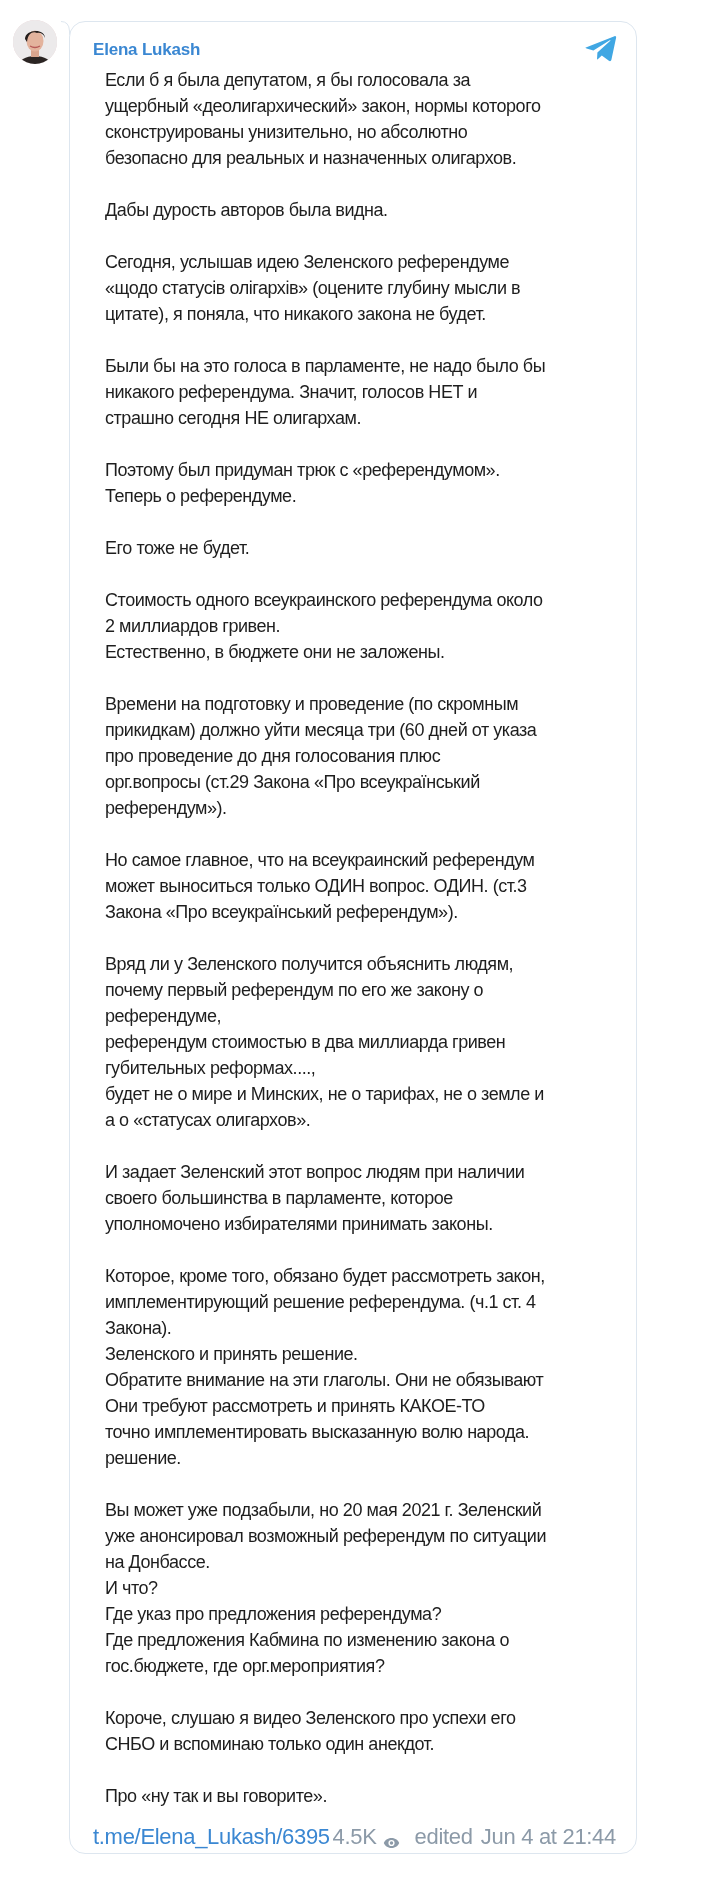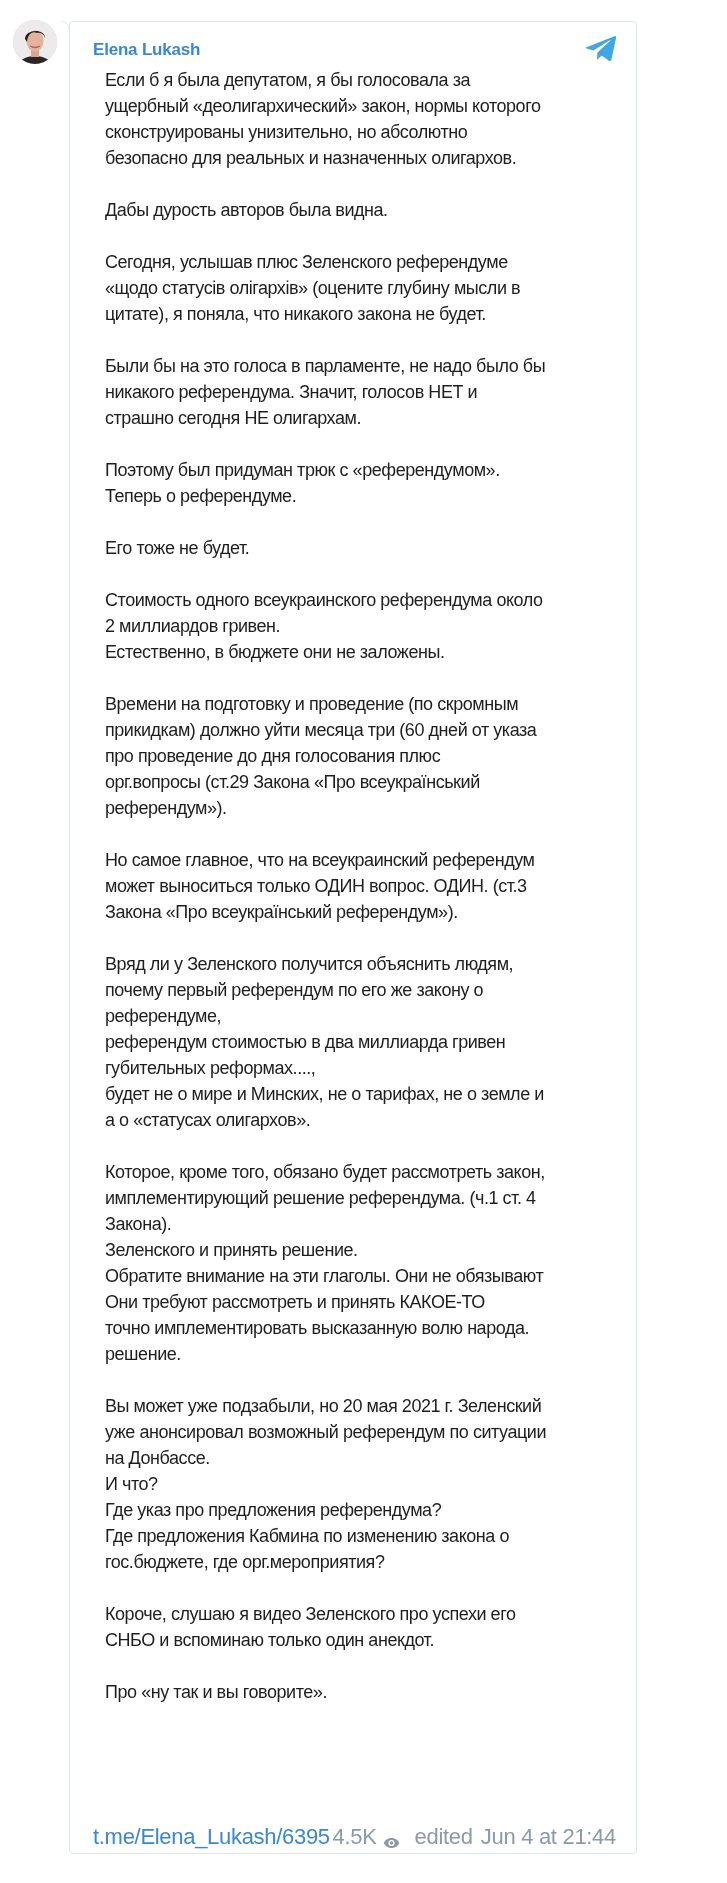--- a/index.html
+++ b/index.html
@@ -2,21 +2,21 @@
 <html><head>
 <meta charset="utf-8">
 <style>
   html, body { margin: 0; padding: 0; background: #ffffff; }
   body { width: 727px; height: 1883px; position: relative; overflow: hidden;
          font-family: "Liberation Sans", "DejaVu Sans", sans-serif; }
   .avatar { position: absolute; left: 13px; top: 20px; width: 44px; height: 44px;
             border-radius: 50%; overflow: hidden; background: #ecebec;
             box-shadow: 0 0 0 1px #f0d6d8 inset; }
   .card { position: absolute; left: 69px; top: 21px; width: 568px; height: 1833px;
-          box-sizing: border-box; border: 1px solid #dde6ef; border-radius: 4px;
+          box-sizing: border-box; border: 1px solid #dde6ef; border-radius: 16px;
           background: #fff; }
   .tail { position: absolute; left: 60px; top: 21px; width: 14px; height: 14px; }
   .tg-icon { position: absolute; right: 19px; top: 13px; width: 32px; height: 27px; }
   .title { position: absolute; left: 23px; top: 17px; font-size: 17px; font-weight: bold;
            color: #3a87d2; line-height: 22px; letter-spacing: -0.2px; white-space: nowrap; }
   .body { position: absolute; left: 23px; top: 45px; width: 530px; font-size: 18px;
           line-height: 26px; color: #1e1e1e; letter-spacing: -0.45px; }
   .para { margin: 0 0 26px 0; }
   .para:last-child { margin-bottom: 0; }
   .line { display: block; white-space: nowrap; margin-left: 12px; }
@@ -57,21 +57,21 @@
       <div class="para">
         <span class="line">Если б я была депутатом, я бы голосовала за</span>
         <span class="line">ущербный «деолигархический» закон, нормы которого</span>
         <span class="line">сконструированы унизительно, но абсолютно</span>
         <span class="line">безопасно для реальных и назначенных олигархов.</span>
       </div>
       <div class="para">
         <span class="line">Дабы дурость авторов была видна.</span>
       </div>
       <div class="para">
-        <span class="line">Сегодня, услышав плюс Зеленского референдуме</span>
+        <span class="line">Сегодня, услышав идею Зеленского референдуме</span>
         <span class="line">«щодо статусів олігархів» (оцените глубину мысли в</span>
         <span class="line">цитате), я поняла, что никакого закона не будет.</span>
       </div>
       <div class="para">
         <span class="line">Были бы на это голоса в парламенте, не надо было бы</span>
         <span class="line">никакого референдума. Значит, голосов НЕТ и</span>
         <span class="line">страшно сегодня НЕ олигархам.</span>
       </div>
       <div class="para">
         <span class="line">Поэтому был придуман трюк с «референдумом».</span>
@@ -98,20 +98,25 @@
         <span class="line">Закона «Про всеукраїнський референдум»).</span>
       </div>
       <div class="para">
         <span class="line">Вряд ли у Зеленского получится объяснить людям,</span>
         <span class="line">почему первый референдум по его же закону о</span>
         <span class="line">референдуме,</span>
         <span class="line">референдум стоимостью в два миллиарда гривен</span>
         <span class="line">губительных реформах....,</span>
         <span class="line">будет не о мире и Минских, не о тарифах, не о земле и</span>
         <span class="line">а о «статусах олигархов».</span>
+      </div>
+      <div class="para">
+        <span class="line">И задает Зеленский этот вопрос людям при наличии</span>
+        <span class="line">своего большинства в парламенте, которое</span>
+        <span class="line">уполномочено избирателями принимать законы.</span>
       </div>
       <div class="para">
         <span class="line">Которое, кроме того, обязано будет рассмотреть закон,</span>
         <span class="line">имплементирующий решение референдума. (ч.1 ст. 4</span>
         <span class="line">Закона).</span>
         <span class="line">Зеленского и принять решение.</span>
         <span class="line">Обратите внимание на эти глаголы. Они не обязывают</span>
         <span class="line">Они требуют рассмотреть и принять КАКОЕ-ТО</span>
         <span class="line">точно имплементировать высказанную волю народа.</span>
         <span class="line">решение.</span>

